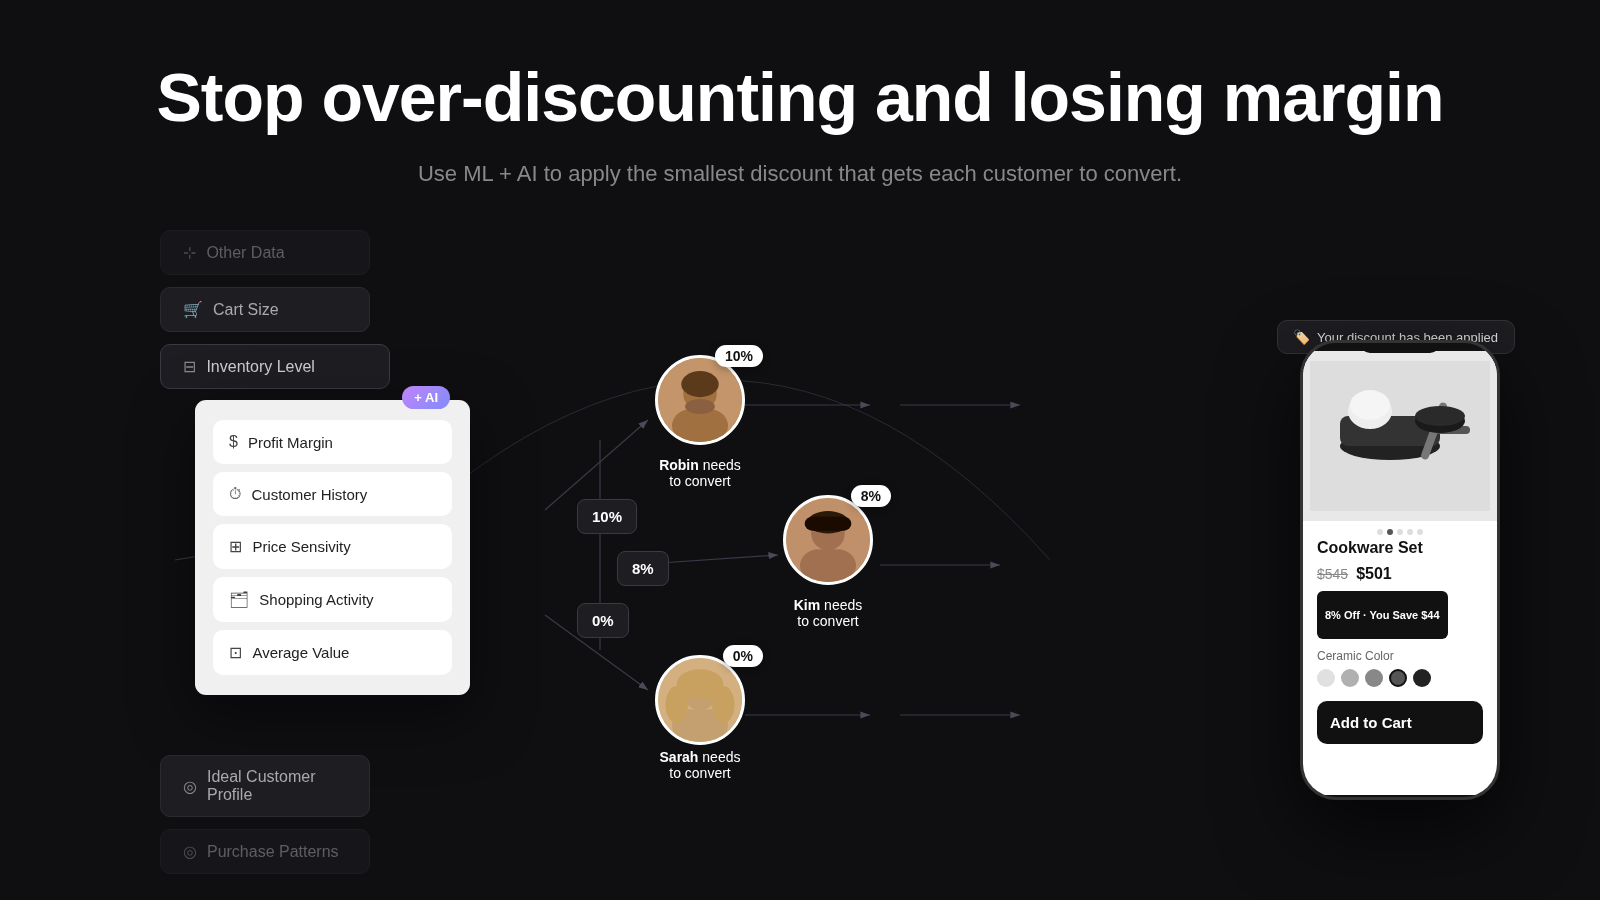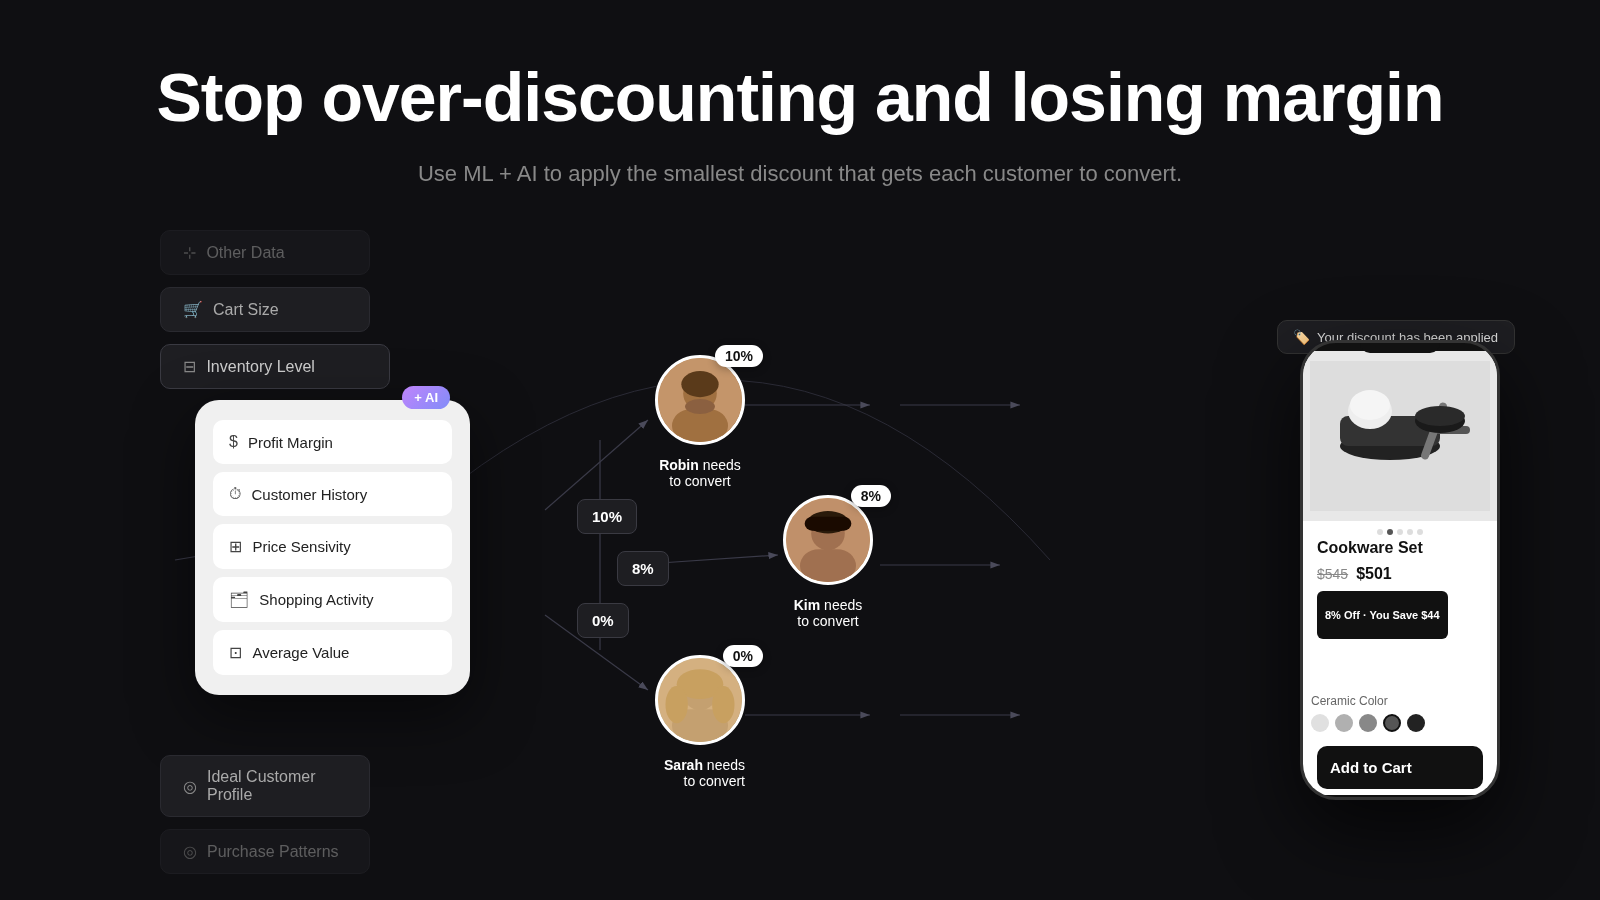--- a/index.html
+++ b/index.html
@@ -76,21 +76,21 @@
       color: #ccc;
       width: 230px;
     }
 
     
     .feature-card {
       position: absolute;
       left: 195px;
       top: 400px;
       background: #f0f0f0;
-      border-radius: 24px;
+      border-radius: 11px;
       padding: 20px 18px;
       width: 275px;
       box-shadow: 0 20px 60px rgba(0,0,0,0.5);
     }
 
     .ai-badge {
       position: absolute;
       top: -14px;
       right: 20px;
       background: linear-gradient(135deg, #c084fc, #818cf8);
@@ -223,22 +223,21 @@
     .phone-discount-tag {
       background: #111;
       color: #fff;
       font-size: 11px;
       font-weight: 600;
       padding: 18px 8px;
       border-radius: 6px;
     }
 
     .phone-color-section {
-      padding: 0 8px 10px;
-      margin-top: 45px;
+      padding: 0 14px 10px;
     }
     .phone-color-label {
       font-size: 12px;
       color: #666;
       margin-bottom: 6px;
     }
     .phone-colors {
       display: flex;
       gap: 6px;
     }
@@ -421,21 +420,21 @@
         <circle cx="45" cy="45" r="45" fill="#d4b080"></circle>
         <circle cx="45" cy="38" r="18" fill="#c4a070"></circle>
         <rect x="15" y="55" width="60" height="35" rx="20" fill="#c4a070"></rect>
         <ellipse cx="45" cy="28" rx="25" ry="16" fill="#c8a060"></ellipse>
         <ellipse cx="20" cy="50" rx="12" ry="20" fill="#c8a060"></ellipse>
         <ellipse cx="70" cy="50" rx="12" ry="20" fill="#c8a060"></ellipse>
       </svg>
     </div>
     <div style="position:absolute; top:-10px; right:-18px; background:#fff; border-radius:16px; padding:3px 10px; font-size:14px; font-weight:800; color:#111; white-space:nowrap; box-shadow: 0 2px 8px rgba(0,0,0,0.3);">0%</div>
   </div>
-  <div style="text-align:right; color:#fff; font-size:14px; margin-top:8px;">
+  <div style="text-align:center; color:#fff; font-size:14px; ">
     <strong>Sarah</strong> needs<br>to convert
   </div>
 </div>
 
 <div class="discount-applied-banner">
   <span style="font-size:14px;">🏷️</span>
   <span>Your discount has been applied</span>
 </div>
 
 <div class="phone-mockup">

